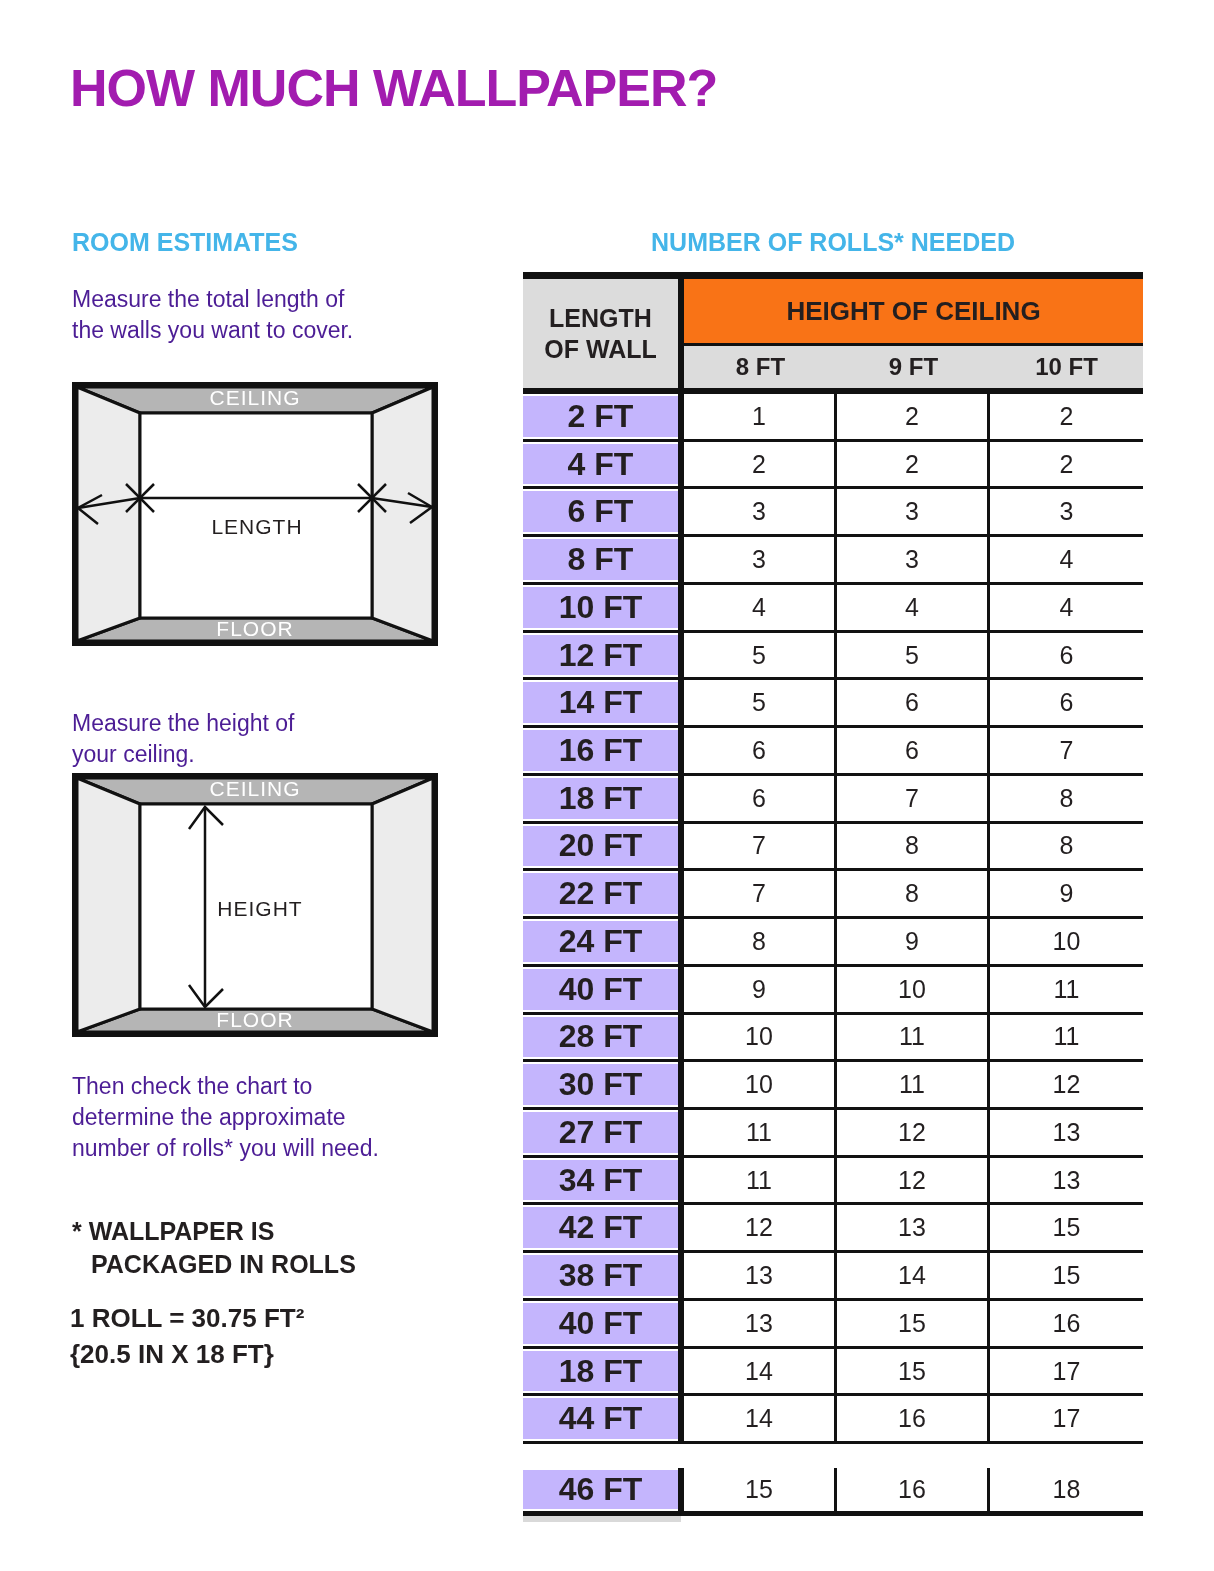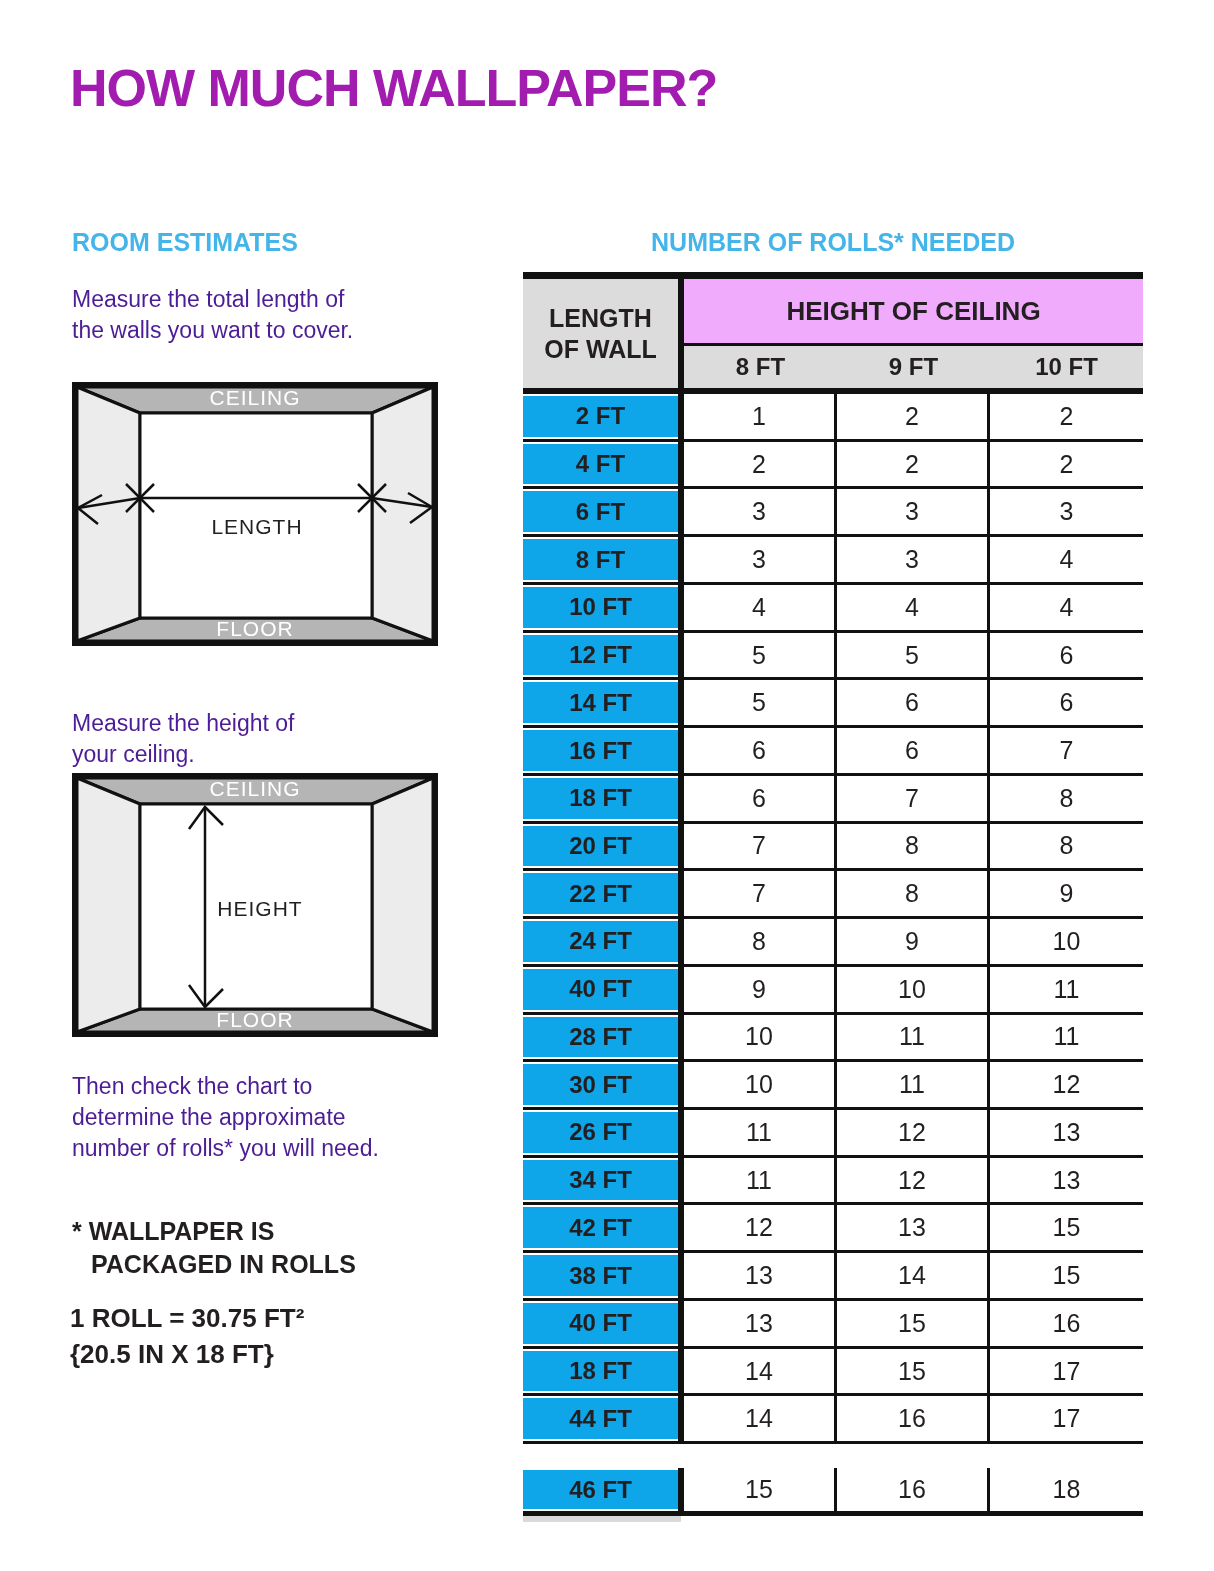--- a/index.html
+++ b/index.html
@@ -31,34 +31,34 @@
   
   .tablewrap { position:absolute; left:523px; top:272px; width:620px; }
   .t-top { height:7px; background:#111; }
   .t-header { display:flex; }
   .t-rowhead-col {
     width:155px; background:#dcdcdc; display:flex; align-items:center; justify-content:center;
     text-align:center; font-weight:bold; font-size:25px; line-height:31px; white-space:pre-line;
   }
   .t-vdiv { width:6px; background:#111; }
   .t-group { flex:1; display:flex; flex-direction:column; }
-  .t-hoc { height:64px; background:#f0abfc; display:flex; align-items:center; justify-content:center;
+  .t-hoc { height:64px; background:#f97316; display:flex; align-items:center; justify-content:center;
            font-weight:bold; font-size:26px; }
   .t-hline { height:3px; background:#111; }
   .t-subs { height:42px; background:#dcdcdc; display:flex; }
   .t-sub { width:153px; display:flex; align-items:center; justify-content:center;
            font-weight:bold; font-size:24px; }
   .t-mid { height:6px; background:#111; }
   .t-row { display:flex; height:47.74px; border-bottom:3px solid #111; box-sizing:border-box; }
   .t-row:last-child { border-bottom:5px solid #111;margin-top:24px; }
   .t-rowhead {
-    width:155px; background:#0ea5e9; box-sizing:border-box;
+    width:155px; background:#c4b5fd; box-sizing:border-box;
     border-top:2px solid #fff; border-bottom:2px solid #fff;
     display:flex; align-items:center; justify-content:center;
-    font-weight:bold; font-size:24px;
+    font-weight:bold; font-size:32px;
   }
   .t-cells { flex:1; display:flex; }
   .t-cell { width:153px; box-sizing:border-box; border-right:3px solid #111;
             display:flex; align-items:center; justify-content:center; font-size:25px; }
   .t-cell:last-child { border-right:none; }
   .t-strip { width:158px; height:6px; background:#d9d9d9; }
 </style>
 </head>
 <body>
 
@@ -276,21 +276,21 @@
         <div class="t-row">
           <div class="t-rowhead">30 FT</div>
           <div class="t-vdiv"></div>
           <div class="t-cells">
             <div class="t-cell">10</div>
             <div class="t-cell">11</div>
             <div class="t-cell">12</div>
           </div>
         </div>
         <div class="t-row">
-          <div class="t-rowhead">26 FT</div>
+          <div class="t-rowhead">27 FT</div>
           <div class="t-vdiv"></div>
           <div class="t-cells">
             <div class="t-cell">11</div>
             <div class="t-cell">12</div>
             <div class="t-cell">13</div>
           </div>
         </div>
         <div class="t-row">
           <div class="t-rowhead">34 FT</div>
           <div class="t-vdiv"></div>

